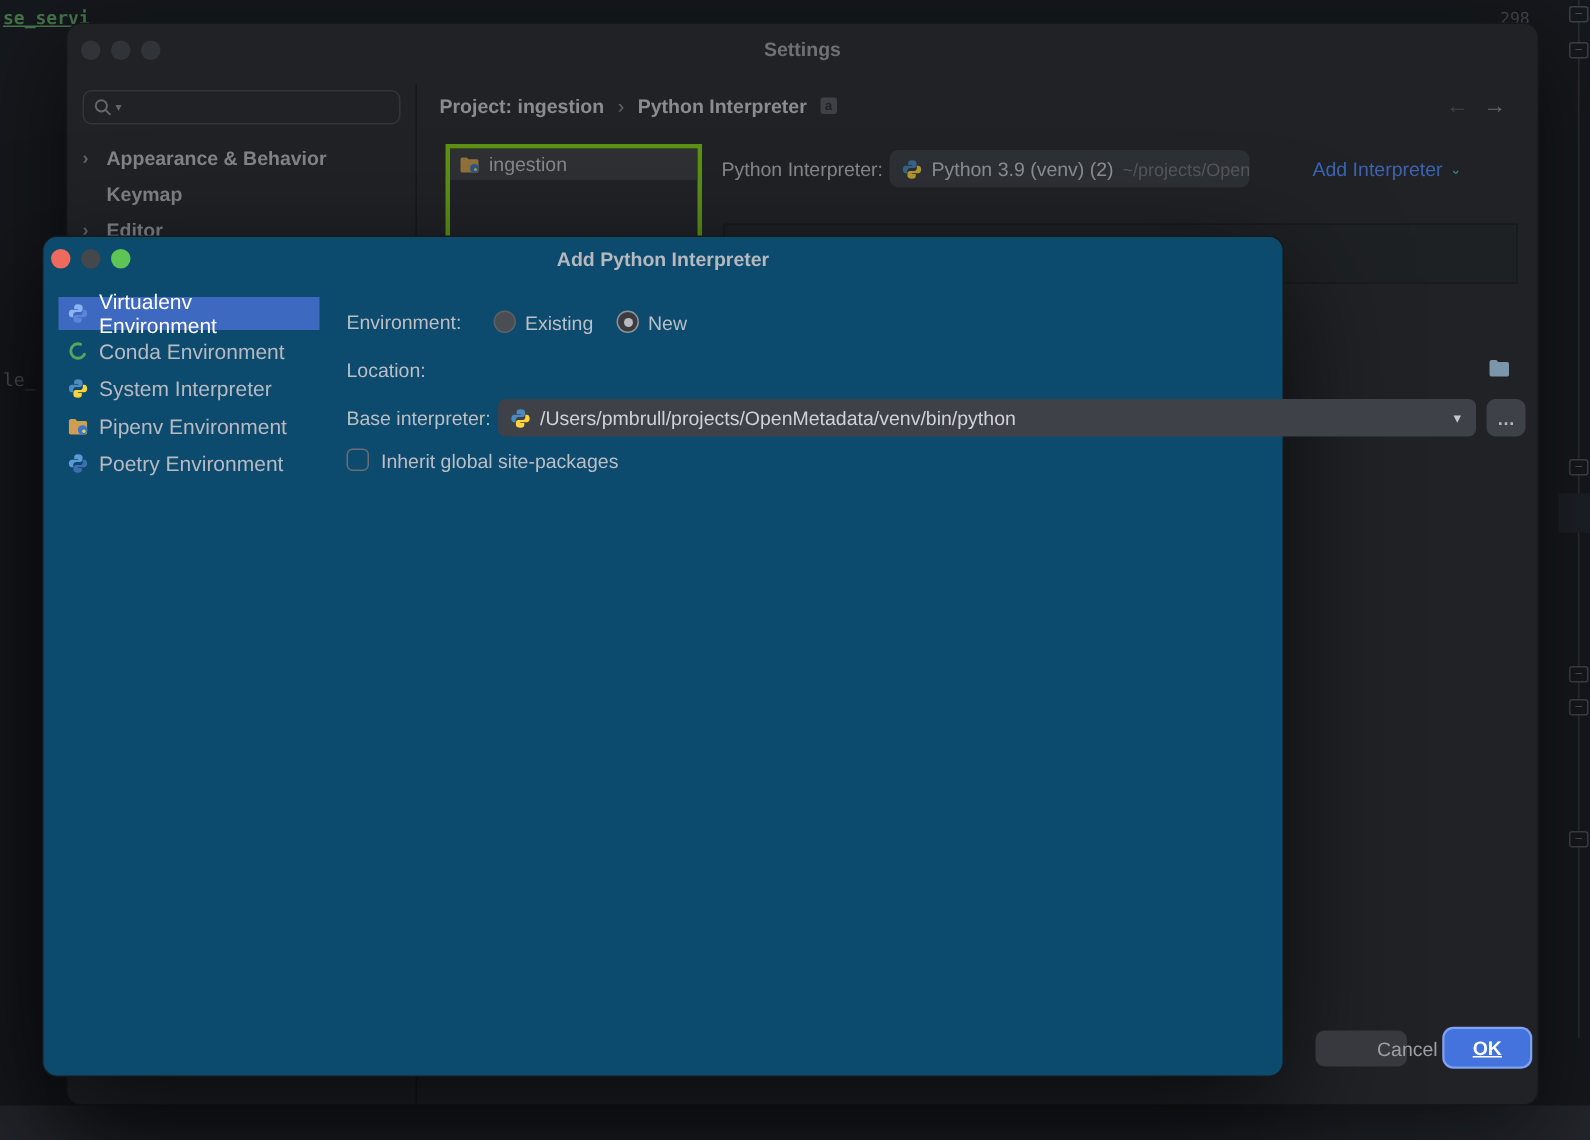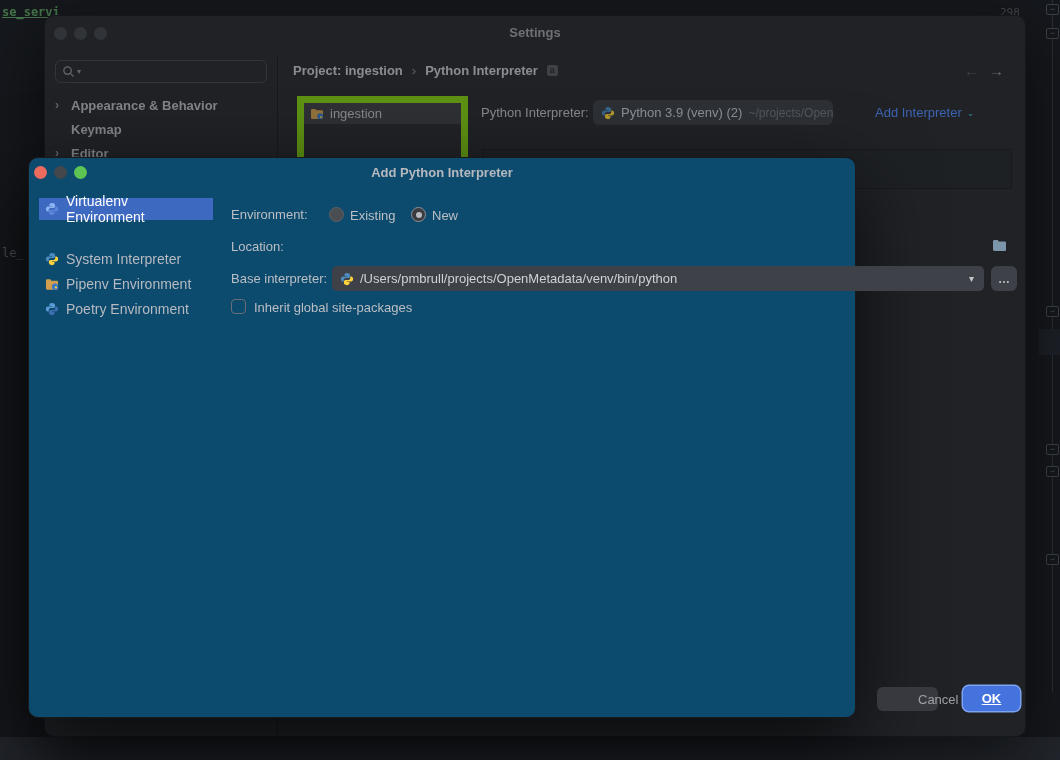--- a/index.html
+++ b/index.html
@@ -32,21 +32,21 @@
   .search-box .chev { font-size:8px; color:#8c8f94; }
   .tree-row { left:10px; width:220px; height:18px; display:flex; align-items:center; gap:7px;
     font-size:13px; font-weight:600; color:#b6b9be; }
   .tree-chev { width:9px; color:#8a8d92; font-size:12px; font-weight:bold; }
   .vsep { left:232px; top:40px; width:1px; height:680px; background:#1e1f23; }
   .crumbs { left:248px; top:47px; display:flex; align-items:center; gap:9px; font-size:13px; font-weight:bold; color:#c2c5ca; }
   .crumb-sep { color:#8a8d92; font-weight:normal; }
   .crumb-ic { width:11px; height:11px; background:#56595f; border-radius:2px; color:#2b2d31;
     font:bold 9px/11px "Liberation Sans",sans-serif; text-align:center; }
   .nav-arrow { top:46px; font-size:15px; font-weight:bold; }
-  .proj-list { left:252px; top:80px; width:171px; height:78px; border:7px solid #84cc16; background:#2d2f33; overflow:hidden; }
+  .proj-list { left:252px; top:80px; width:171px; height:78px; border:3px solid #84cc16; background:#2d2f33; overflow:hidden; }
   .proj-row { height:21px; display:flex; align-items:center; gap:6px; padding:0 6px; font-size:13px; color:#bcbfc4; white-space:nowrap; }
   .proj-row.sel { background:#3f4145; }
   .interp-label { left:436px; top:89px; font-size:13px; color:#bcbfc4; }
   .interp-combo { left:548px; top:84px; width:240px; height:25px; background:#3e4147; border-radius:6px;
     display:flex; align-items:center; padding:0 8px; gap:6px; overflow:hidden; white-space:nowrap; }
   .interp-combo .name { font-size:13px; color:#c5c8cd; }
   .interp-combo .path { font-size:12px; color:#76797f; }
   .add-link { left:830px; top:89px; font-size:13px; color:#548af7; display:flex; gap:5px; align-items:center; }
   .add-link .chev { font-size:9px; color:#43c9d6; }
   .tbl-sliver { left:437px; top:133px; width:530px; height:40px; border:1px solid #202125; background:#292b2f; }
@@ -170,20 +170,26 @@
   <div class="abs light" style="left:45px;top:8px;background:#5ec454"></div>
   <div class="abs modal-title">Add Python Interpreter</div>
 
   <div class="abs side-item sel" style="top:40px">
     <svg class="ic" width="14" height="14" viewBox="0 0 16 16">
         <path d="M8 1C5.8 1 5.1 2 5.1 3.3v1.2h3v.7H3.2C1.9 5.2 1 6.3 1 8c0 1.7.9 2.8 2.2 2.8h1.1V9.2c0-1.3 1-2.4 2.3-2.4h3c1.1 0 1.9-.9 1.9-2V3.3C11.5 2 10.2 1 8 1z" fill="#8db4f2"></path>
         <path d="M8 15c2.2 0 2.9-1 2.9-2.3v-1.2h-3v-.7h4.9c1.3 0 2.2-1.1 2.2-2.8 0-1.7-.9-2.8-2.2-2.8h-1.1v1.6c0 1.3-1 2.4-2.3 2.4h-3c-1.1 0-1.9.9-1.9 2v1.5C4.5 14 5.8 15 8 15z" fill="#5b86d8"></path>
       </svg>
     <span>Virtualenv Environment</span>
   </div>
+  <div class="abs side-item" style="top:65px">
+    <svg class="ic" width="14" height="14" viewBox="0 0 16 16">
+        <circle cx="8" cy="8" r="5.5" fill="none" stroke="#58a55c" stroke-width="2.2" stroke-dasharray="24 9" stroke-linecap="round" transform="rotate(40 8 8)"></circle>
+      </svg>
+    <span>Conda Environment</span>
+  </div>
   <div class="abs side-item" style="top:90px">
     <svg class="ic" width="14" height="14" viewBox="0 0 16 16">
         <path d="M8 1C5.8 1 5.1 2 5.1 3.3v1.2h3v.7H3.2C1.9 5.2 1 6.3 1 8c0 1.7.9 2.8 2.2 2.8h1.1V9.2c0-1.3 1-2.4 2.3-2.4h3c1.1 0 1.9-.9 1.9-2V3.3C11.5 2 10.2 1 8 1z" fill="#4b8bbe"></path>
         <path d="M8 15c2.2 0 2.9-1 2.9-2.3v-1.2h-3v-.7h4.9c1.3 0 2.2-1.1 2.2-2.8 0-1.7-.9-2.8-2.2-2.8h-1.1v1.6c0 1.3-1 2.4-2.3 2.4h-3c-1.1 0-1.9.9-1.9 2v1.5C4.5 14 5.8 15 8 15z" fill="#ffd43b"></path>
       </svg>
     <span>System Interpreter</span>
   </div>
   <div class="abs side-item" style="top:115px">
     <svg class="ic" width="14" height="13" viewBox="0 0 15 13">
         <path d="M1 2.5C1 1.7 1.6 1 2.4 1h3.2l1.2 1.4h6c.8 0 1.2.6 1.2 1.4v7c0 .8-.6 1.2-1.4 1.2H2.4C1.6 12 1 11.4 1 10.6z" fill="#cf9e4f"></path>

